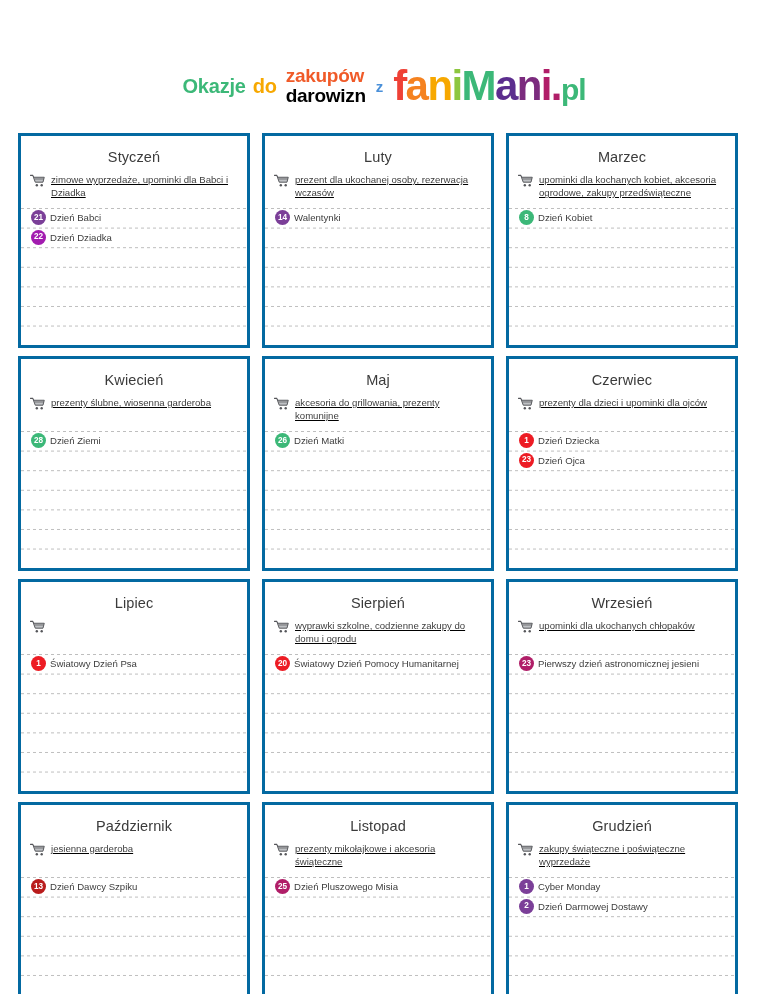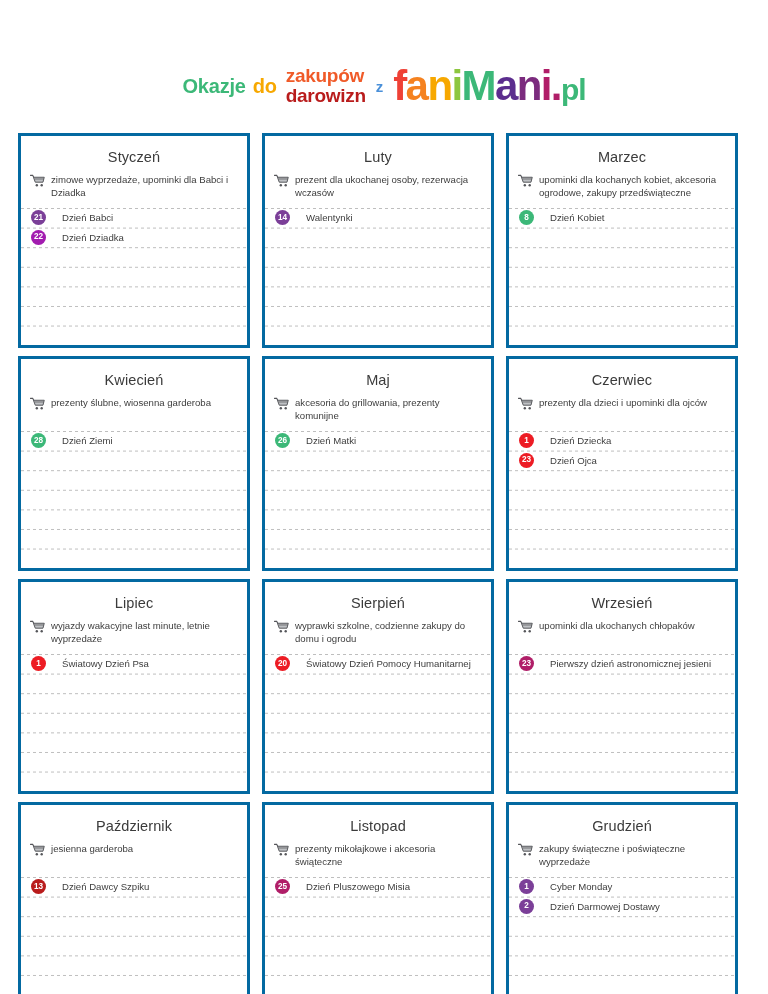--- a/index.html
+++ b/index.html
@@ -58,21 +58,21 @@
   }
   .logo-zakupow {
     font-size: 19px;
     font-weight: bold;
     color: #f05a28;
     letter-spacing: -0.3px;
   }
   .logo-darowizn {
     font-size: 19px;
     font-weight: bold;
-    color: #b91c1c;
+    color: #000000;
     letter-spacing: -0.3px;
   }
 
   .logo-z {
     font-size: 15px;
     font-weight: bold;
     color: #4a90d9;
     margin: 0 3px;
   }
 
@@ -122,20 +122,21 @@
     padding-bottom: 6px;
     letter-spacing: 0.1px;
   }
 
   .card-tagline {
     display: flex;
     align-items: flex-start;
     gap: 6px;
     padding: 2px 8px 0 9px;
     min-height: 34px;
+    text-decoration: underline;
   }
 
   .cart-icon {
     flex: 0 0 auto;
     width: 15px;
     height: 14px;
     margin-top: 1px;
   }
   .cart-icon svg { display: block; }
 
@@ -171,21 +172,21 @@
     left: 0;
     right: 0;
     top: 72px;
     bottom: 0;
   }
 
   .event-row {
     height: 19.6px;
     display: flex;
     align-items: center;
-    gap: 16px;
+    gap: 4px;
     padding-left: 10px;
   }
 
   .day-badge {
     flex: 0 0 auto;
     width: 15px;
     height: 15px;
     border-radius: 50%;
     color: #ffffff;
     font-size: 8.2px;
@@ -384,21 +385,20 @@
     <div class="card-tagline">
       <span class="cart-icon">
         <svg viewBox="0 0 20 18" width="15" height="14" aria-hidden="true">
           <path d="M0.5 1.5 L3.6 1.5 L5.2 4.2" fill="none" stroke="#55565a" stroke-width="1.4" stroke-linecap="round"></path>
           <path d="M4.6 4.0 L19 4.0 L17.3 10.6 L7.0 10.6 Z" fill="#bfc1c4" stroke="#55565a" stroke-width="1.3" stroke-linejoin="round"></path>
           <path d="M6.0 6.3 L18.4 6.3" stroke="#55565a" stroke-width="1" fill="none"></path>
           <circle cx="9.1" cy="14.6" r="1.6" fill="#55565a"></circle>
           <circle cx="15.6" cy="14.6" r="1.6" fill="#55565a"></circle>
         </svg>
       </span>
-      <span class="tagline-text">wyjazdy wakacyjne last minute, letnie wyprzedaże</span>
     </div>
     <div class="rules"></div>
     <div class="events">
           <div class="event-row">
             <span class="day-badge" style="background: rgb(237, 28, 36);">1</span>
             <span class="event-label">Światowy Dzień Psa</span>
           </div>
         </div>
   </div>
 

